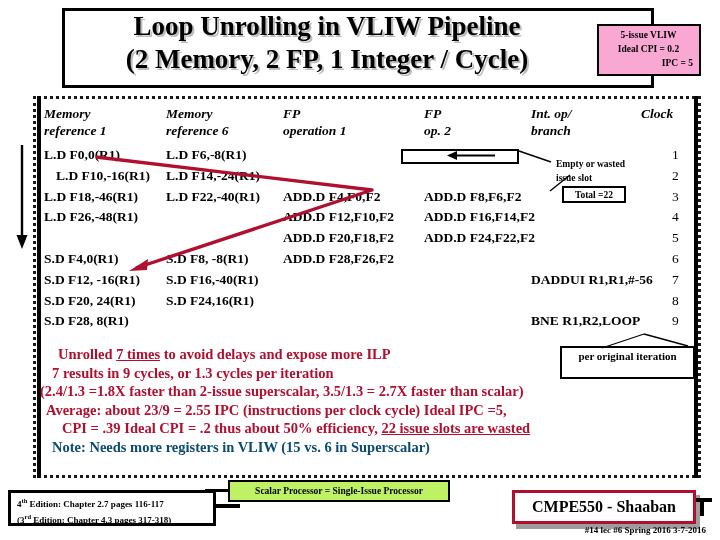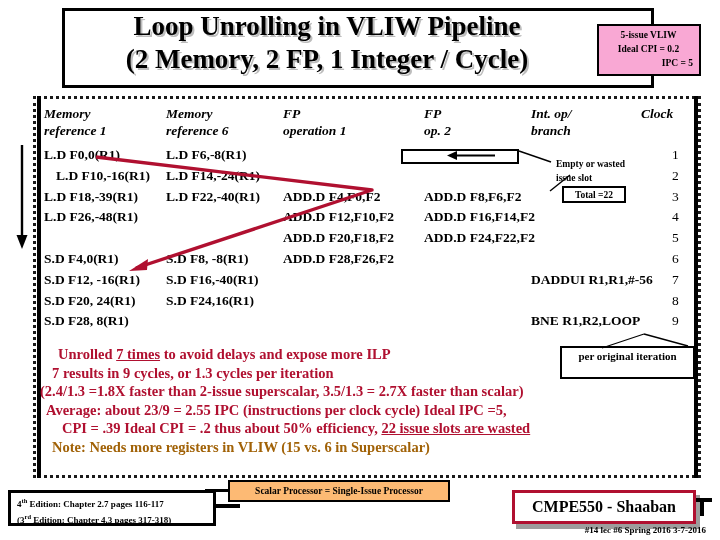--- a/index.html
+++ b/index.html
@@ -78,39 +78,39 @@
   }
 
   
   #summary{
     left:40px;top:345px;width:600px;
     color:#b01030;font-weight:bold;font-size:14.5px;line-height:1.28;
     font-family:"Liberation Serif", serif;
   }
   #summary .ln{display:block;white-space:nowrap;}
   #summary .u{text-decoration:underline;}
-  #summary .black{color:#a16207;}
+  #summary .black{color:#0c4a6e;}
   #summary .i1{padding-left:18px;}
   #summary .i2{padding-left:12px;}
   #summary .i3{padding-left:6px;}
   #summary .i4{padding-left:22px;}
 
   
   #ratio-box{
     left:560px;top:346px;width:135px;height:33px;
     border:2px solid #000;box-sizing:border-box;background:#fff;
     font-size:11px;font-weight:bold;text-align:center;line-height:1.35;
     padding-top:1px;
   }
   #ratio-box .r{display:block;}
 
   
   #scalar-box{
     left:228px;top:480px;width:222px;height:22px;
-    border:2px solid #000;box-sizing:border-box;background:#fdba74;
+    border:2px solid #000;box-sizing:border-box;background:#bef264;
     font-size:9.5px;font-weight:bold;text-align:center;line-height:19px;
   }
   #edition-box{
     left:8px;top:490px;width:208px;height:36px;
     border:3px solid #000;box-sizing:border-box;background:#fff;
     font-size:9px;font-weight:bold;line-height:1.55;
     padding:3px 0 0 6px;
   }
   #edition-box .r{display:block;white-space:nowrap;}
   #edition-box sup{font-size:6.5px;}
@@ -189,21 +189,21 @@
   <div>Clock</div>
 </div>
 
 <div id="table-body">
     <div class="abs cell" style="left: 44px; top: 147px;">L.D F0,0(R1)</div>
     <div class="abs cell" style="left: 166px; top: 147px;">L.D F6,-8(R1)</div>
     <div class="abs clk" style="left: 672px; top: 147px;">1</div>
     <div class="abs cell" style="left: 56px; top: 167.8px;">L.D F10,-16(R1)</div>
     <div class="abs cell" style="left: 166px; top: 167.8px;">L.D F14,-24(R1)</div>
     <div class="abs clk" style="left: 672px; top: 167.8px;">2</div>
-    <div class="abs cell" style="left: 44px; top: 188.6px;">L.D F18,-39(R1)</div>
+    <div class="abs cell" style="left: 44px; top: 188.6px;">L.D F18,-46(R1)</div>
     <div class="abs cell" style="left: 166px; top: 188.6px;">L.D F22,-40(R1)</div>
     <div class="abs cell" style="left: 283px; top: 188.6px;">ADD.D F4,F0,F2</div>
     <div class="abs cell" style="left: 424px; top: 188.6px;">ADD.D F8,F6,F2</div>
     <div class="abs clk" style="left: 672px; top: 188.6px;">3</div>
     <div class="abs cell" style="left: 44px; top: 209.4px;">L.D F26,-48(R1)</div>
     <div class="abs cell" style="left: 283px; top: 209.4px;">ADD.D F12,F10,F2</div>
     <div class="abs cell" style="left: 424px; top: 209.4px;">ADD.D F16,F14,F2</div>
     <div class="abs clk" style="left: 672px; top: 209.4px;">4</div>
     <div class="abs cell" style="left: 283px; top: 230.2px;">ADD.D F20,F18,F2</div>
     <div class="abs cell" style="left: 424px; top: 230.2px;">ADD.D F24,F22,F2</div>

